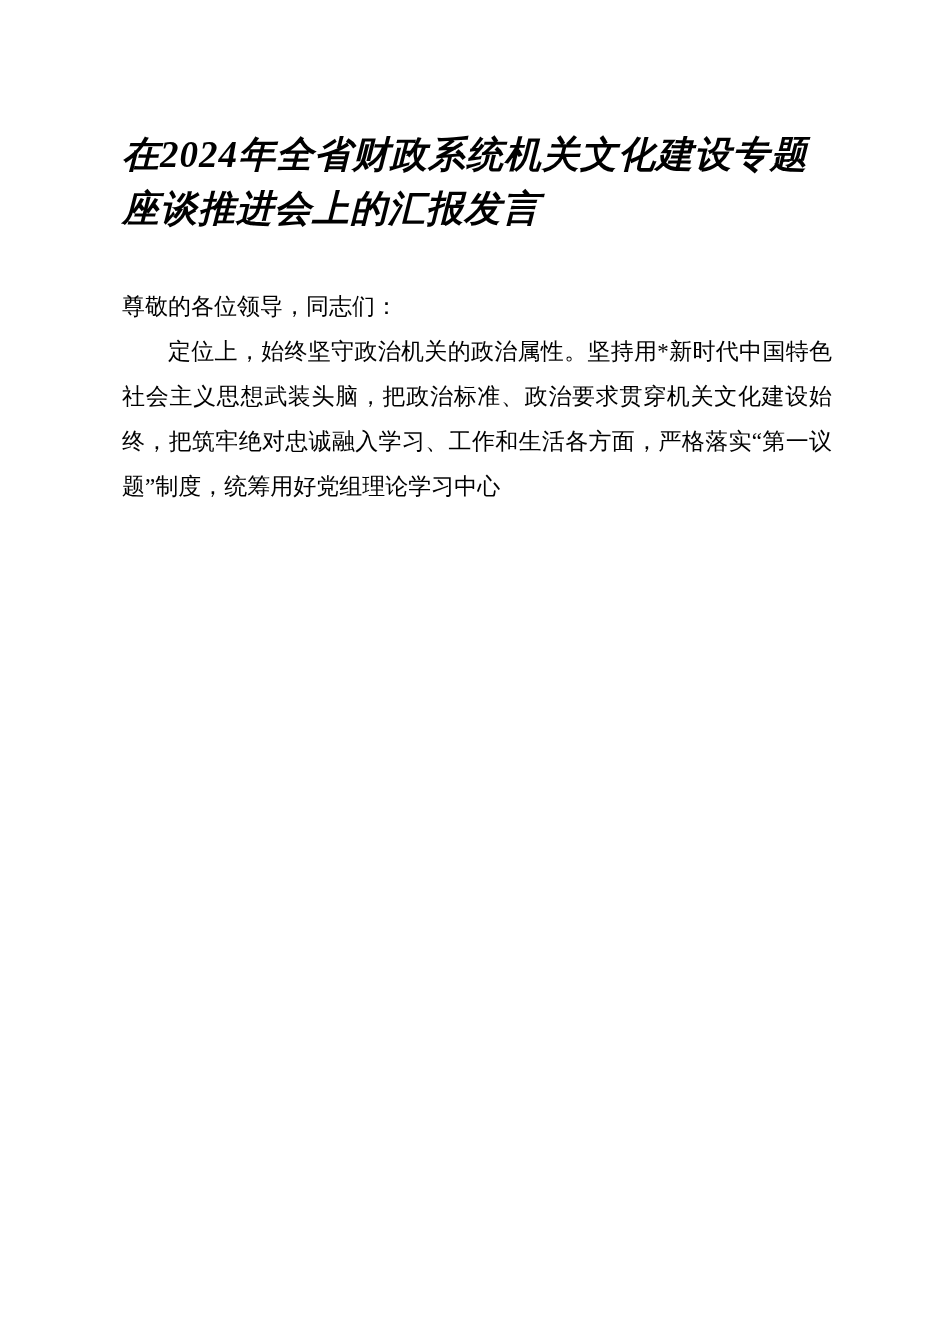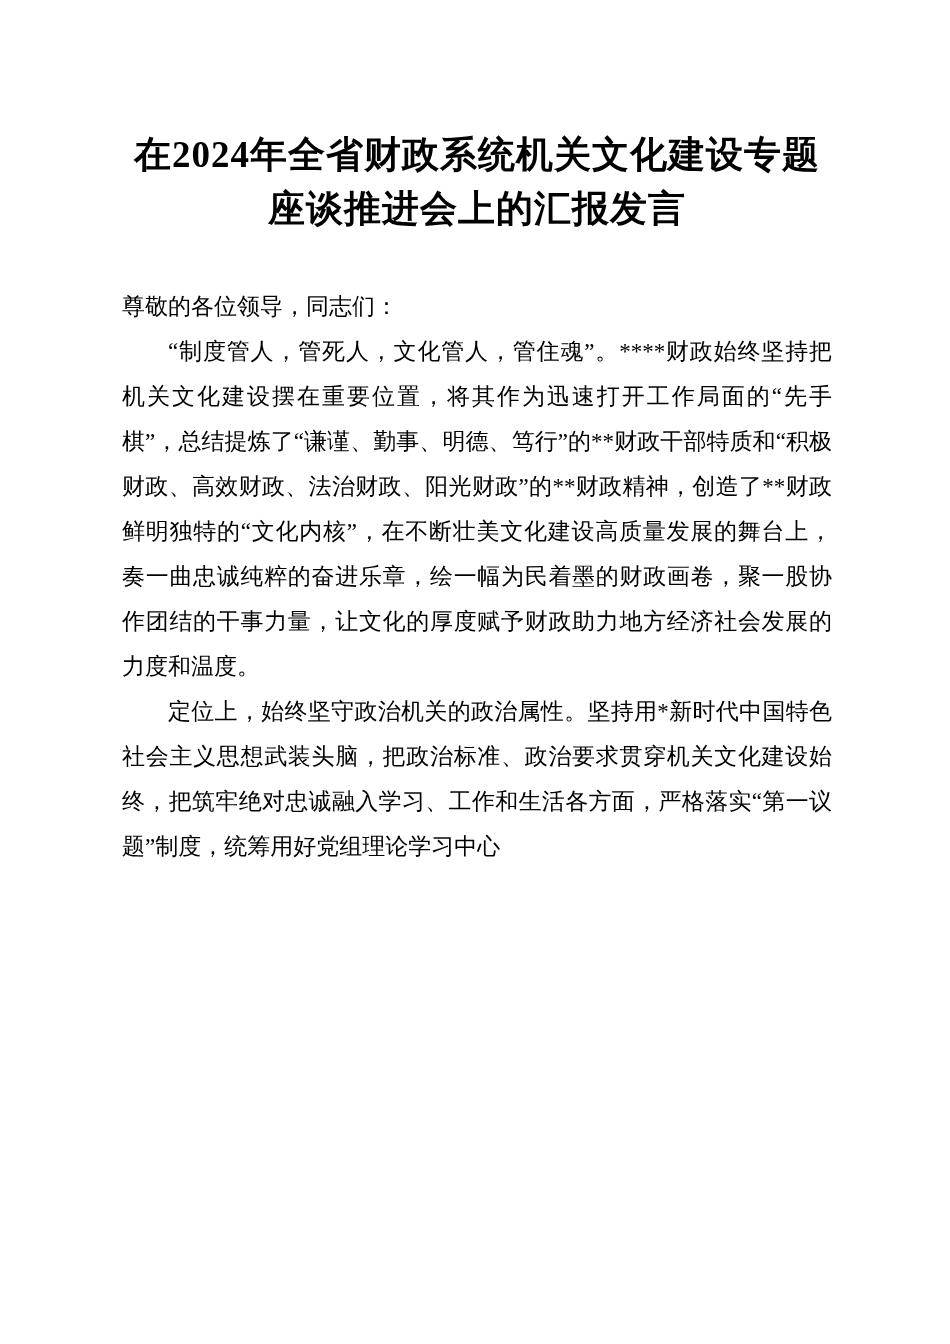--- a/index.html
+++ b/index.html
@@ -16,24 +16,25 @@
     box-sizing: border-box;
     padding: 128px 118px 0 122px;
     overflow: hidden;
     font-family: "Liberation Serif", "DejaVu Serif", serif;
     color: #000000;
   }
   .doc-title {
     font-size: 37px;
     font-weight: 700;
     line-height: 54px;
-    text-align: center;
+    text-align: left;
     margin: 0 0 48px 0;
     letter-spacing: 1px;
     font-family: "Liberation Serif", "DejaVu Serif", serif;
+    font-style: italic;
   }
   .doc-body p {
     margin: 0;
     font-size: 23px;
     line-height: 45px;
     text-align: justify;
     text-justify: inter-ideograph;
     word-break: break-all;
     text-indent: 2em;
   }
@@ -47,19 +48,18 @@
 </style>
 </head>
 <body>
 
 <div class="page">
   <h1 class="doc-title">在2024年全省财政系统机关文化建设专题座谈推进会上的汇报发言</h1>
 
   <div class="doc-body">
     <p class="salutation">尊敬的各位领导，同志们：</p>
 
-    <p>“制度管人，管死人，文化管人，管住魂”。****财政始终坚持把机关文化建设摆在重要位置，将其作为迅速打开工作局面的“先手棋”，总结提炼了“谦谨、勤事、明德、笃行”的**财政干部特质和“积极财政、高效财政、法治财政、阳光财政”的**财政精神，创造了**财政鲜明独特的“文化内核”，在不断壮美文化建设高质量发展的舞台上，奏一曲忠诚纯粹的奋进乐章，绘一幅为民着墨的财政画卷，聚一股协作团结的干事力量，让文化的厚度赋予财政助力地方经济社会发展的力度和温度。</p>
 
 
 
     <p>定位上，始终坚守政治机关的政治属性。坚持用*新时代中国特色社会主义思想武装头脑，把政治标准、政治要求贯穿机关文化建设始终，把筑牢绝对忠诚融入学习、工作和生活各方面，严格落实“第一议题”制度，统筹用好党组理论学习中心</p>
   </div>
 </div>
 
 </body></html>

